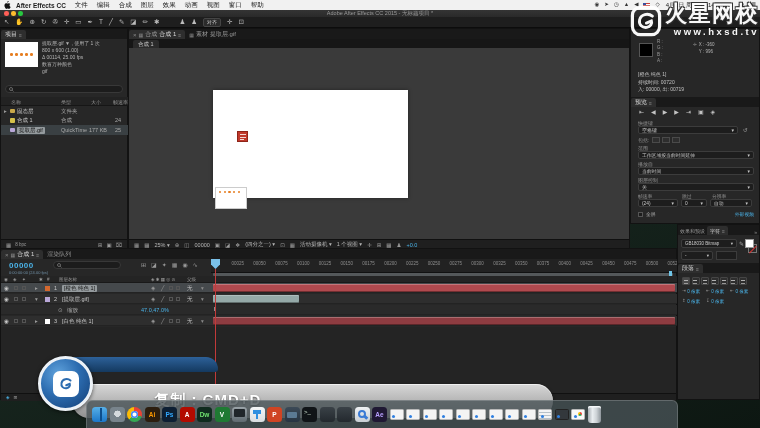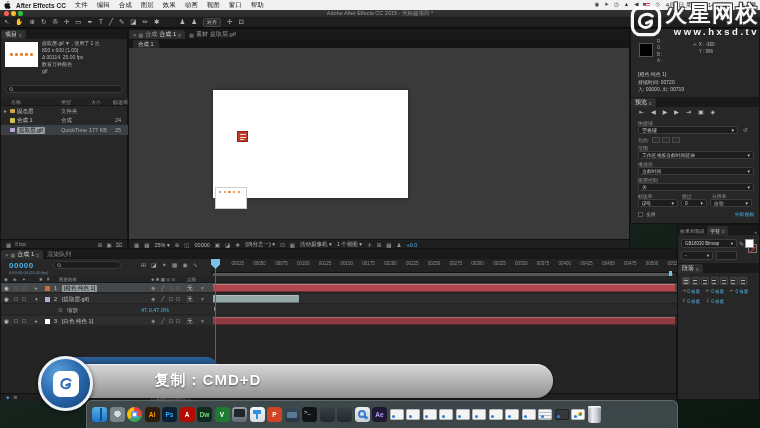--- a/index.html
+++ b/index.html
@@ -56,21 +56,21 @@
   .tl-row.sel{background:#45494c;}
   .tl-row .cell{position:absolute;top:1.5px;line-height:7px;}
   .cellbox{position:absolute;top:2.5px;width:4px;height:4px;border:1px solid #555;}
   .bar{position:absolute;height:8px;border-radius:1px;box-shadow:inset 0 1px 0 rgba(255,255,255,.25), inset 0 -1px 0 rgba(0,0,0,.35);}
   .ruler-lbl{position:absolute;top:2px;transform:translateX(-50%);font-size:4.5px;color:#8d8d8d;white-space:nowrap;}
   
   .align-btn{width:8px;height:8px;background:#2e2e2e;border:1px solid #454545;border-radius:1px;
     background-image:repeating-linear-gradient(180deg,transparent 0 1.5px,#b0b0b0 1.5px 2.5px);background-size:70% 80%;background-position:center;background-repeat:no-repeat;}
   .align-btn.active{background-color:#4a4a4a;}
   .ind{display:flex;align-items:center;gap:1.5px;font-size:4.5px;}
-  .banner{left:72px;top:364px;width:481px;height:34px;border-radius:17px;z-index:20;
+  .banner{left:72px;top:384px;width:481px;height:34px;border-radius:17px;z-index:20;
     background:linear-gradient(#d7d7d7 0%,#b9b9b9 45%,#8f8f8f 100%);
     box-shadow:0 1px 3px rgba(0,0,0,.5), inset 0 1px 0 rgba(255,255,255,.6);}
   .banner-text{position:absolute;left:0;top:7px;width:272px;text-align:center;font-size:15px;font-weight:bold;color:#fff;
     text-shadow:0 1px 2px rgba(0,0,0,.55);letter-spacing:1px;}
   .badge{left:38px;top:356px;width:55px;height:55px;border-radius:50%;z-index:21;
     background:radial-gradient(circle at 35% 30%,#5fa2dc 0%,#2c6cb0 45%,#123d74 100%);
     border:3px solid #edf2f7;box-shadow:0 1px 4px rgba(0,0,0,.6);display:flex;align-items:center;justify-content:center;}
   .badge-inner{width:26px;height:26px;border-radius:7px;background:#fff;display:flex;align-items:center;justify-content:center;}
   
   .watermark{right:1px;top:2px;z-index:50;display:flex;align-items:flex-start;gap:3px;opacity:.97;}

